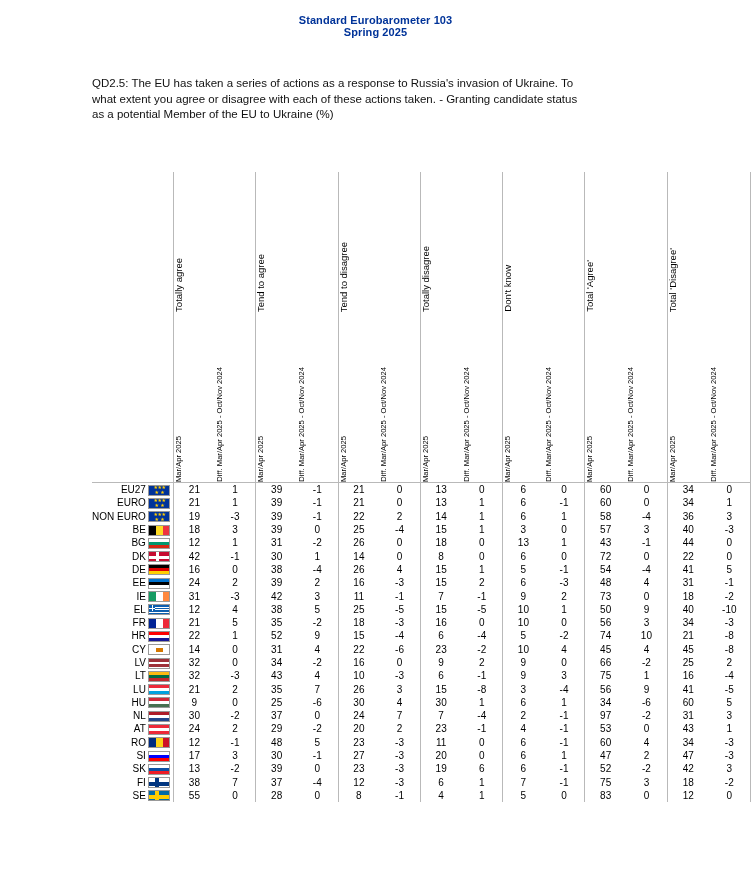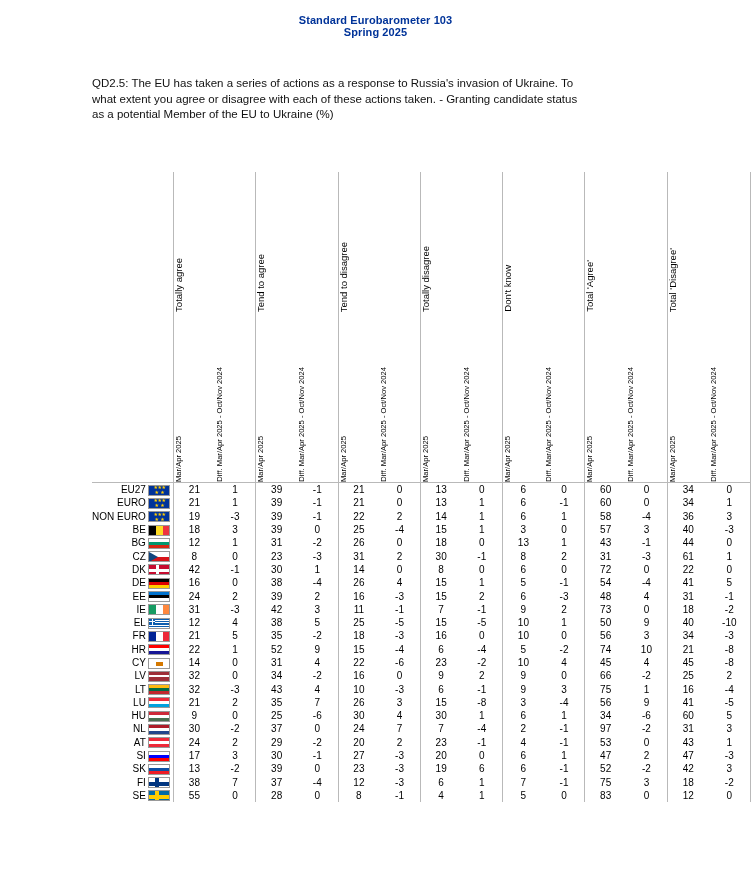--- a/index.html
+++ b/index.html
@@ -315,38 +315,20 @@
           <td class="num col-line">18</td>
           <td class="num">0</td>
           <td class="num col-line">13</td>
           <td class="num">1</td>
           <td class="num col-line">43</td>
           <td class="num">-1</td>
           <td class="num col-line">44</td>
           <td class="num col-line-r">0</td>
         </tr>
         <tr>
-          <td class="cty-name">CZ</td>
-          <td class="flagcell"><span class="flag h2"><i style="background:#FFFFFF"></i><i style="background:#D7141A"></i><i style="left:0;top:0;width:0;height:0;border-top:5.5px solid transparent;border-bottom:5.5px solid transparent;border-left:9px solid #11457E;background:none"></i></span></td>
-          <td class="num col-line">8</td>
-          <td class="num">0</td>
-          <td class="num col-line">23</td>
-          <td class="num">-3</td>
-          <td class="num col-line">31</td>
-          <td class="num">2</td>
-          <td class="num col-line">30</td>
-          <td class="num">-1</td>
-          <td class="num col-line">8</td>
-          <td class="num">2</td>
-          <td class="num col-line">31</td>
-          <td class="num">-3</td>
-          <td class="num col-line">61</td>
-          <td class="num col-line-r">1</td>
-        </tr>
-        <tr>
           <td class="cty-name">DK</td>
           <td class="flagcell"><span class="flag "><i style="left:0;top:0;width:100%;height:100%;background:#C60C30"></i><i style="left:7px;top:0;width:3px;height:100%;background:#fff"></i><i style="left:0;top:4px;width:100%;height:3px;background:#fff"></i></span></td>
           <td class="num col-line">42</td>
           <td class="num">-1</td>
           <td class="num col-line">30</td>
           <td class="num">1</td>
           <td class="num col-line">14</td>
           <td class="num">0</td>
           <td class="num col-line">8</td>
           <td class="num">0</td>
@@ -585,20 +567,38 @@
           <td class="num col-line">23</td>
           <td class="num">-1</td>
           <td class="num col-line">4</td>
           <td class="num">-1</td>
           <td class="num col-line">53</td>
           <td class="num">0</td>
           <td class="num col-line">43</td>
           <td class="num col-line-r">1</td>
         </tr>
         <tr>
+          <td class="cty-name">RO</td>
+          <td class="flagcell"><span class="flag v3"><i style="background:#002B7F"></i><i style="background:#FCD116"></i><i style="background:#CE1126"></i></span></td>
+          <td class="num col-line">12</td>
+          <td class="num">-1</td>
+          <td class="num col-line">48</td>
+          <td class="num">5</td>
+          <td class="num col-line">23</td>
+          <td class="num">-3</td>
+          <td class="num col-line">11</td>
+          <td class="num">0</td>
+          <td class="num col-line">6</td>
+          <td class="num">-1</td>
+          <td class="num col-line">60</td>
+          <td class="num">4</td>
+          <td class="num col-line">34</td>
+          <td class="num col-line-r">-3</td>
+        </tr>
+        <tr>
           <td class="cty-name">SI</td>
           <td class="flagcell"><span class="flag h3"><i style="background:#FFFFFF"></i><i style="background:#0000FF"></i><i style="background:#FF0000"></i></span></td>
           <td class="num col-line">17</td>
           <td class="num">3</td>
           <td class="num col-line">30</td>
           <td class="num">-1</td>
           <td class="num col-line">27</td>
           <td class="num">-3</td>
           <td class="num col-line">20</td>
           <td class="num">0</td>

